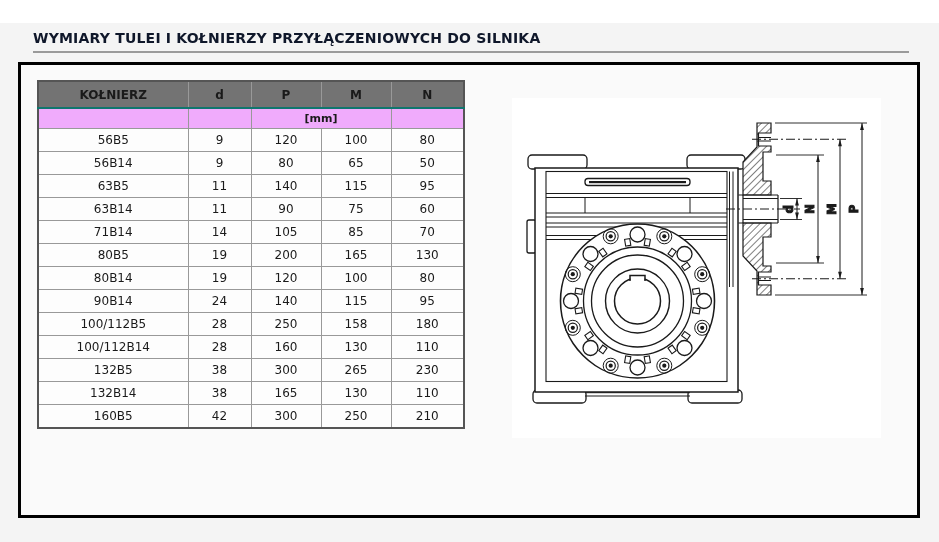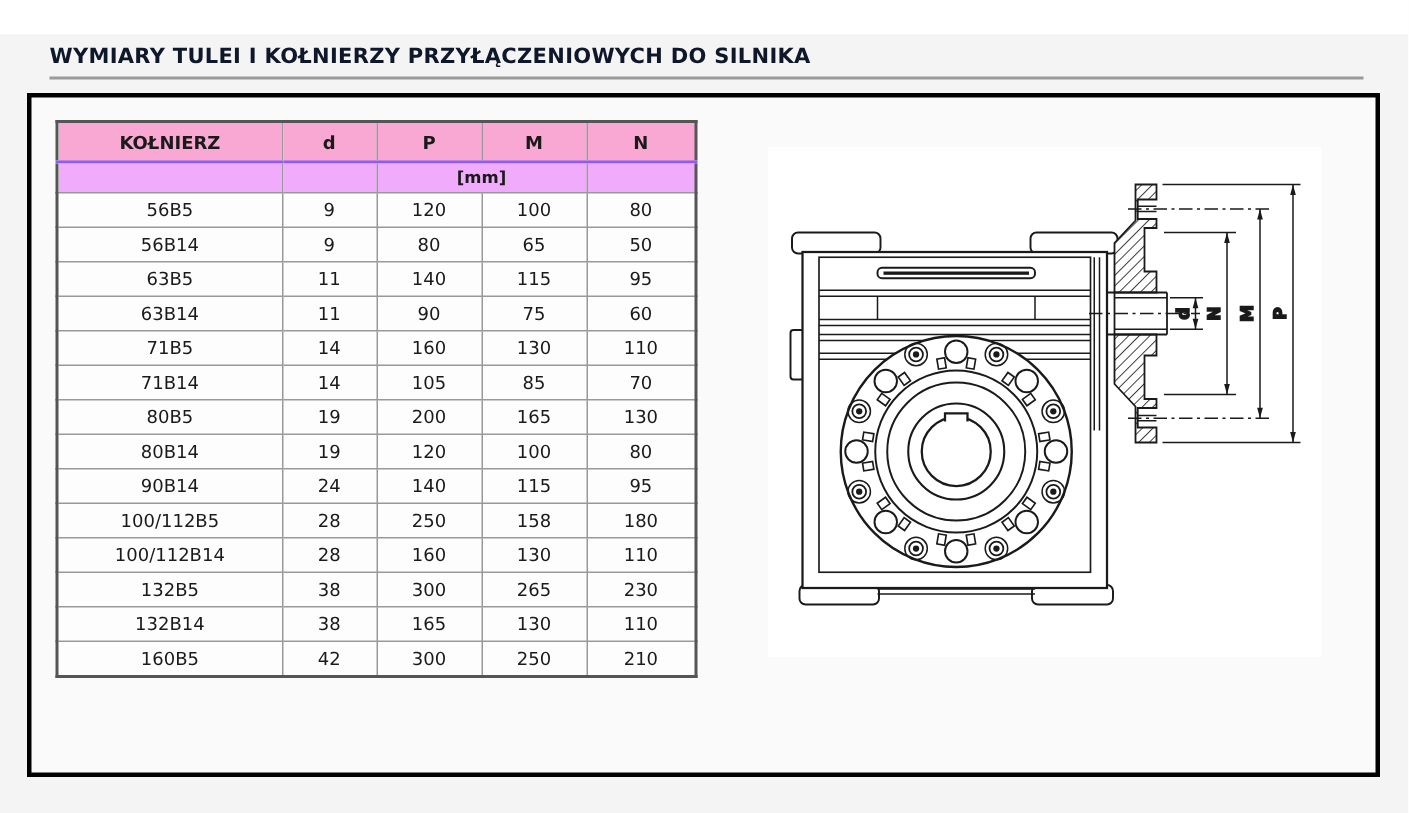--- a/index.html
+++ b/index.html
@@ -28,22 +28,22 @@
     position:absolute; left:37px; top:80px; width:426px;
     border-collapse:collapse; table-layout:fixed;
     background:#fdfdfd; font-size:12px; color:#1a1a1a;
     border:2px solid #555;
   }
   .dim-table th, .dim-table td {
     border:1px solid #999; text-align:center; padding:0;
     overflow:hidden; white-space:nowrap;
   }
   .dim-table thead th {
-    background:#f9a8d4; height:25px; font-size:12px; font-weight:bold;
-    border-bottom:2px solid #8b5cf6;
+    background:#737373; height:25px; font-size:12px; font-weight:bold;
+    border-bottom:2px solid #0f766e;
     text-align:center;
   }
   .dim-table tr.unit-row td {
     background:#f0abfc; height:19px; font-size:11px; font-weight:bold;
   }
   .dim-table tbody td { height:22px; }
   svg.drawing { position:absolute; left:512px; top:98px; }
   svg.drawing text {
     font-family:"DejaVu Sans", sans-serif; font-size:11.5px; font-weight:600;
     fill:#1a1a1a;
@@ -105,27 +105,20 @@
         <td>140</td>
         <td>115</td>
         <td>95</td>
       </tr>
         <tr>
         <td>63B14</td>
         <td>11</td>
         <td>90</td>
         <td>75</td>
         <td>60</td>
-      </tr>
-        <tr>
-        <td>71B5</td>
-        <td>14</td>
-        <td>160</td>
-        <td>130</td>
-        <td>110</td>
       </tr>
         <tr>
         <td>71B14</td>
         <td>14</td>
         <td>105</td>
         <td>85</td>
         <td>70</td>
       </tr>
         <tr>
         <td>80B5</td>

